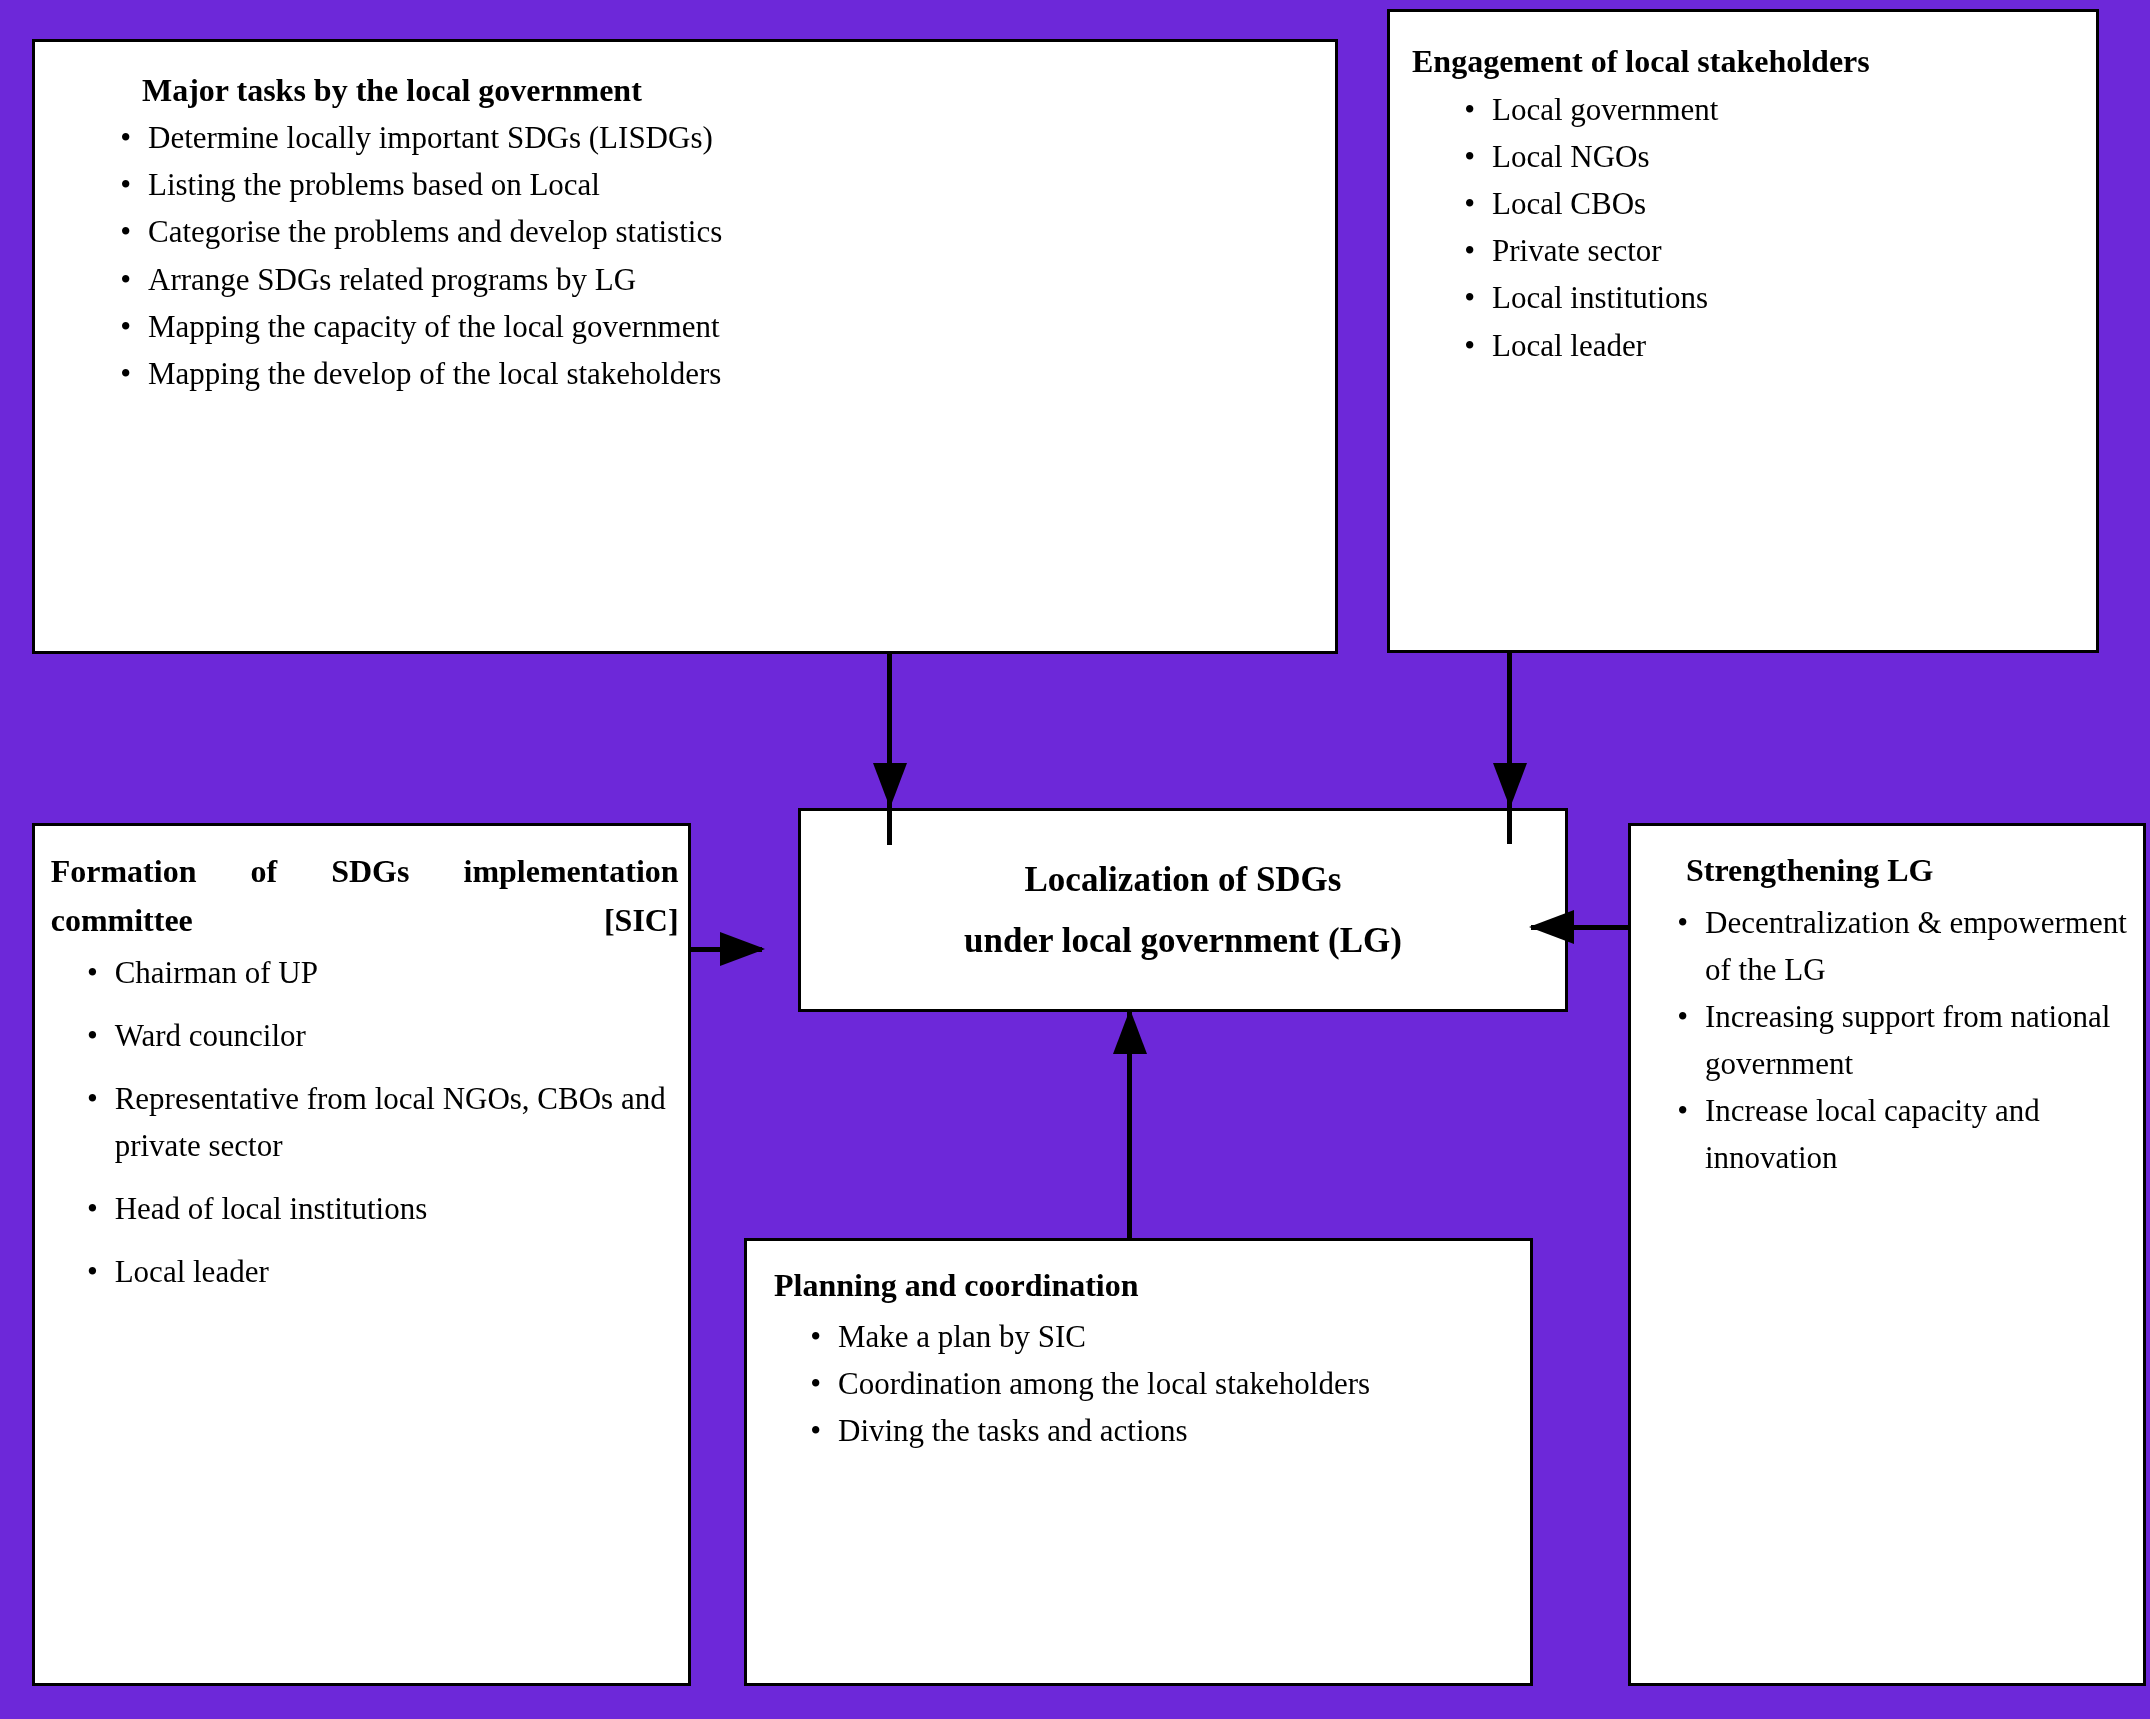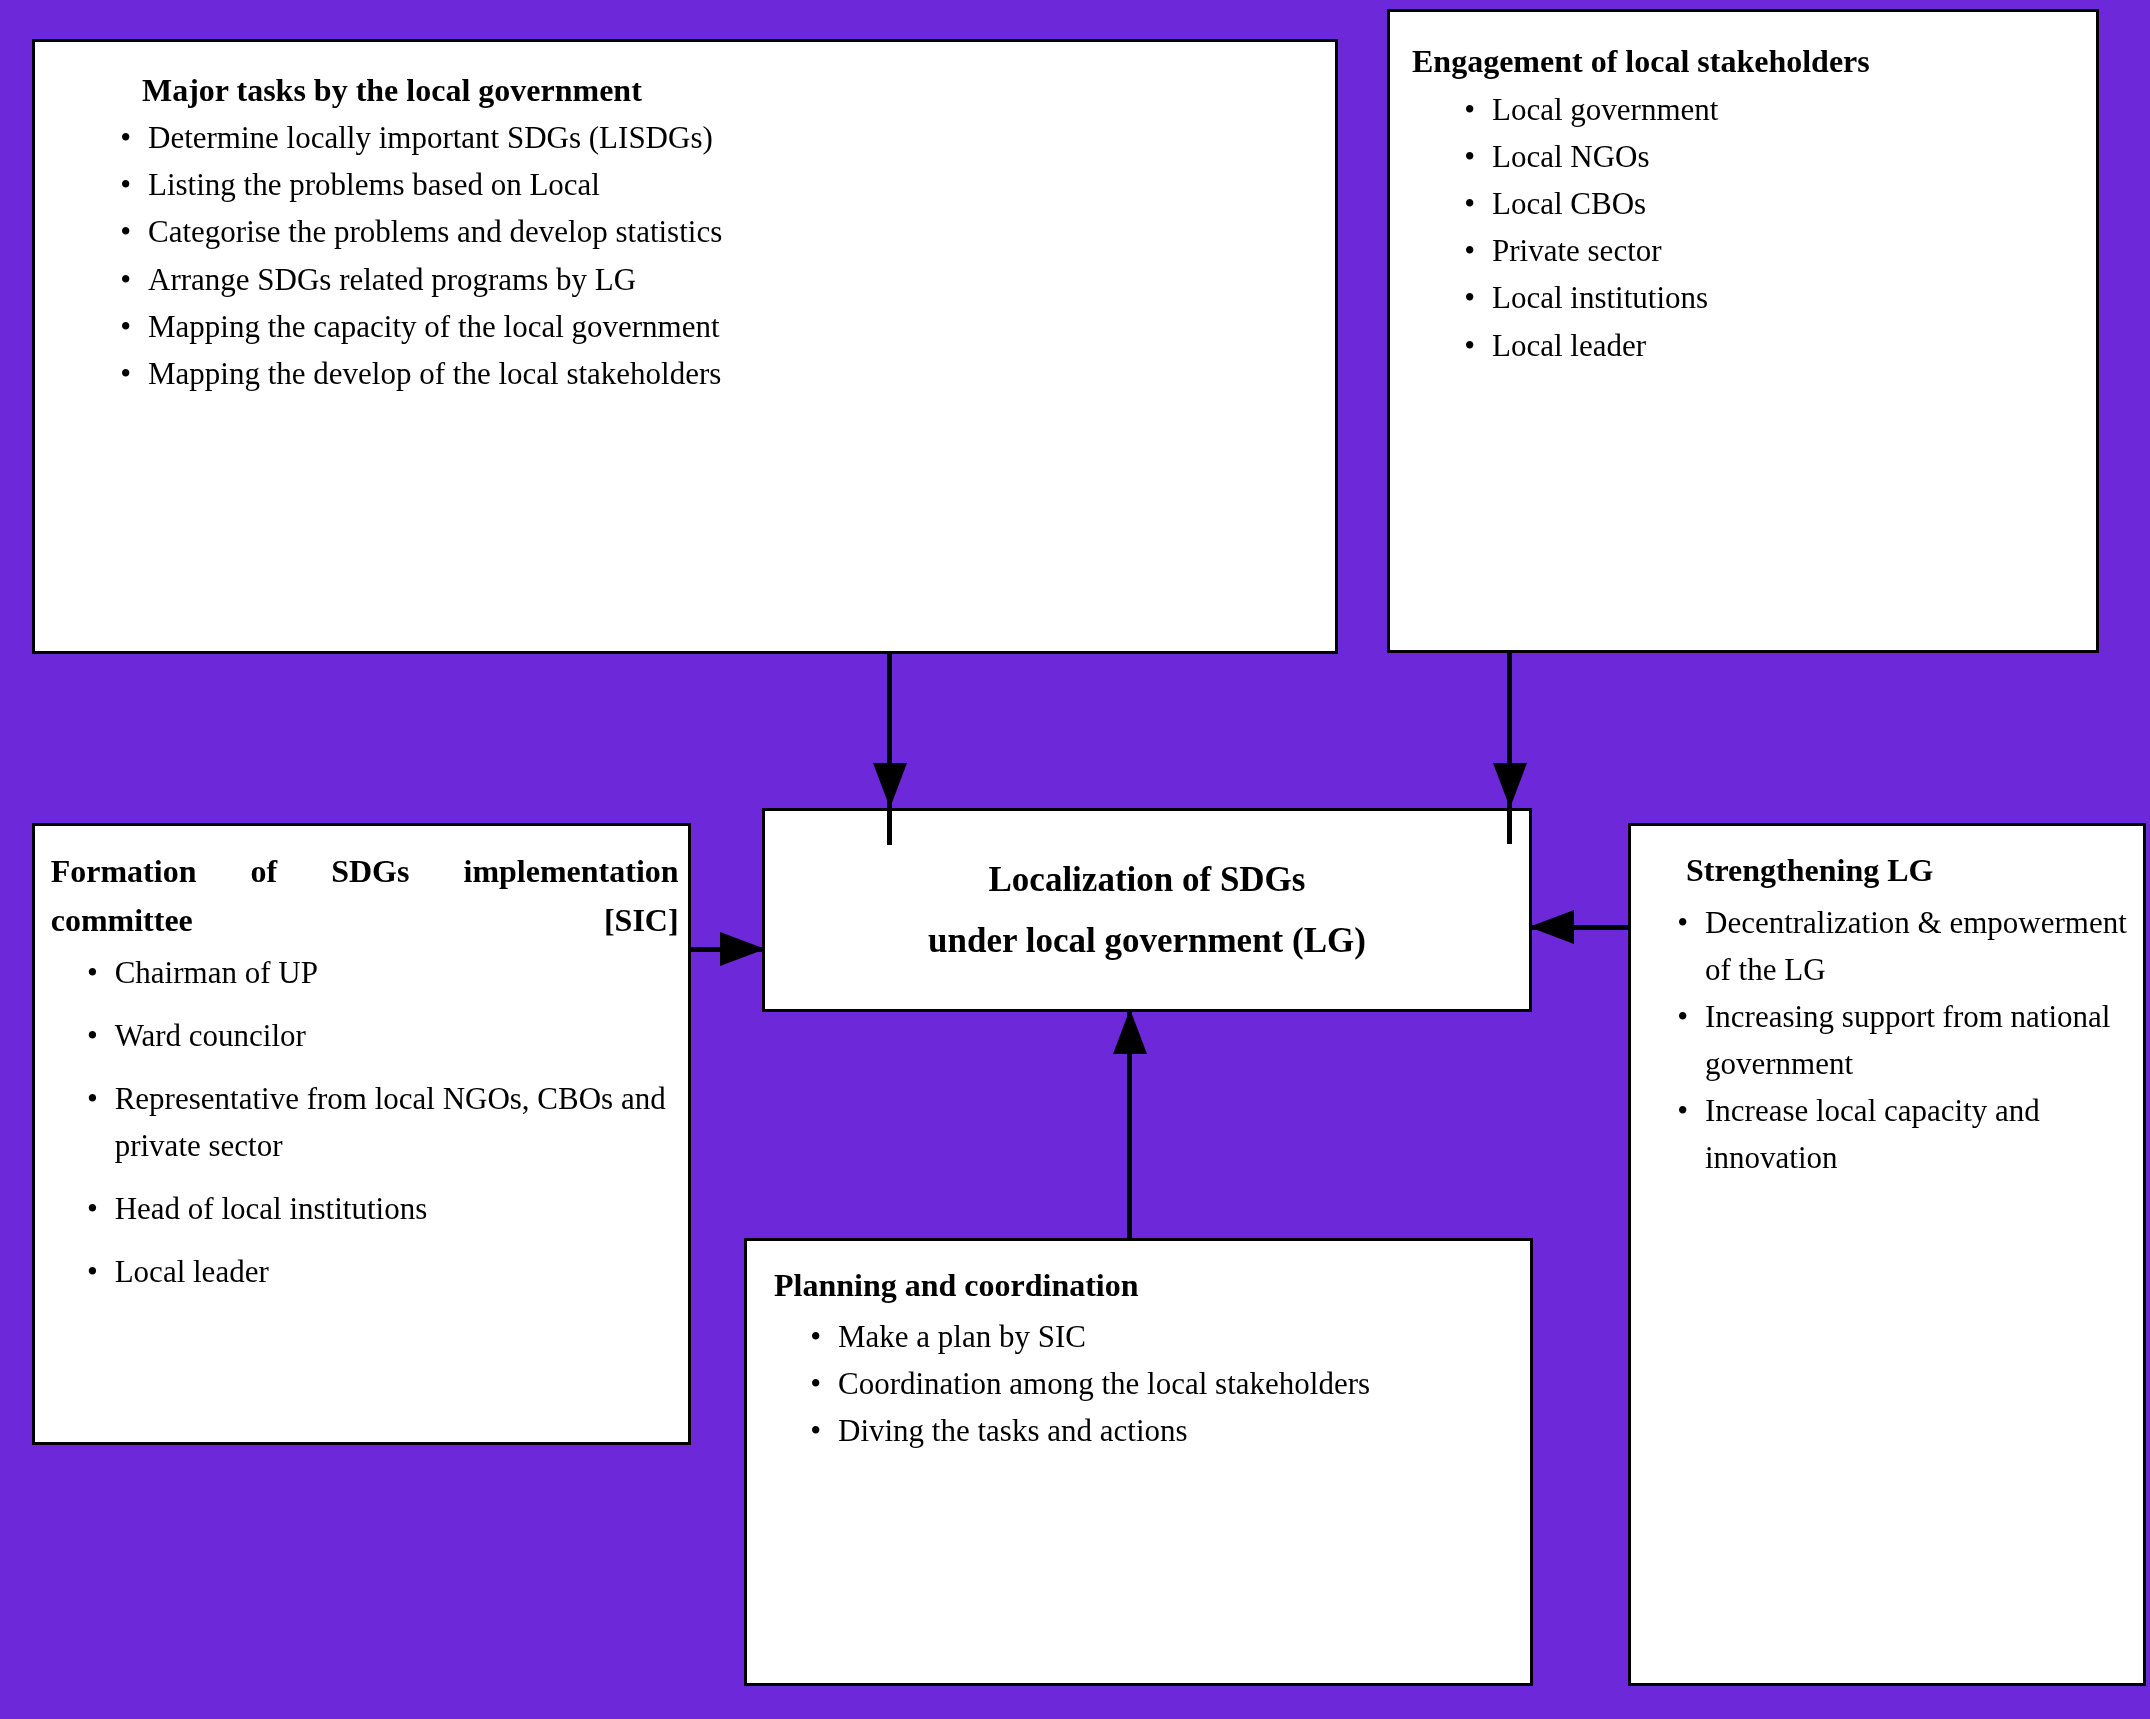--- a/index.html
+++ b/index.html
@@ -57,32 +57,32 @@
 
   
   #box-major-tasks { left: 32px;  top: 39px;   width: 1306px; height: 615px; }
   #box-major-tasks .inner { padding: 23.6px 15.7px 0 81px; }
   #box-major-tasks .box-title { margin-left: 26px; }
 
   #box-engagement { left: 1387px; top: 9.4px;   width: 712px; height: 644px; }
   #box-engagement .inner { padding: 25px 10.5px 0 22px; }
   #box-engagement ul.blist { margin-left: 48px; }
 
-  #box-central { left: 762px; top: 808px; width: 770px; height: 204px; }
+  #box-central { left: 798px; top: 808px; width: 770px; height: 204px; }
   #box-central .inner {
     padding: 0 10.5px;
     height: 100%;
     display: flex;
     flex-direction: column;
     justify-content: center;
     align-items: center;
   }
   #box-central .box-title { font-size: 35px; line-height: 1.75; }
 
-  #box-sic { left: 32px;  top: 823px; width: 659px; height: 622px; }
+  #box-sic { left: 32px;  top: 823px; width: 659px; height: 863px; }
   #box-sic .inner { padding: 21px 9.4px 0 15.7px; }
   #box-sic ul.blist { margin-left: 32px; margin-top: 5.2px; }
 
   #box-planning { left: 744px; top: 1238px; width: 789px; height: 448px; }
   #box-planning .inner { padding: 20px 10.5px 0 27px; }
   #box-planning ul.blist { margin-left: 32px; margin-top: 3.1px; }
 
   #box-strengthen { left: 1628px; top: 823px; width: 518px; height: 863px; }
   #box-strengthen .inner { padding: 20px 9.4px 0 21px; }
   #box-strengthen .box-title { margin-left: 34px; }

